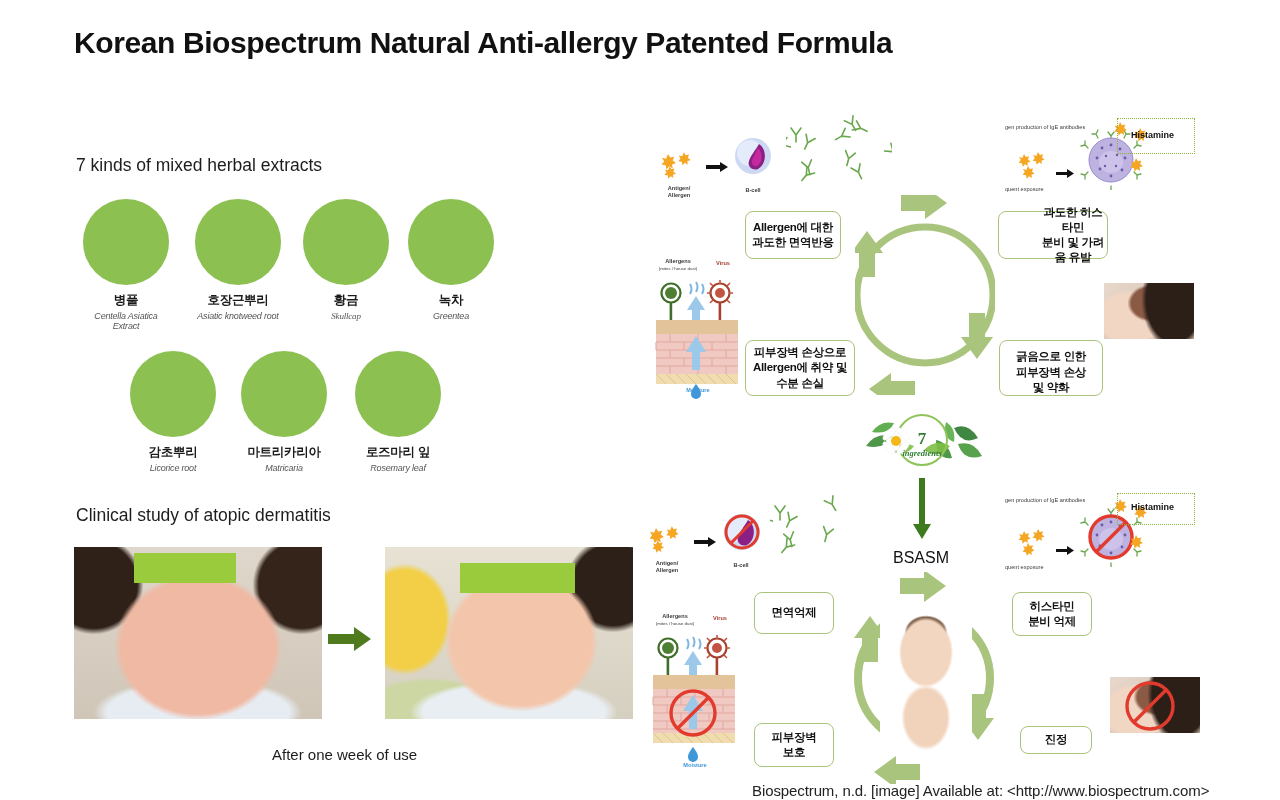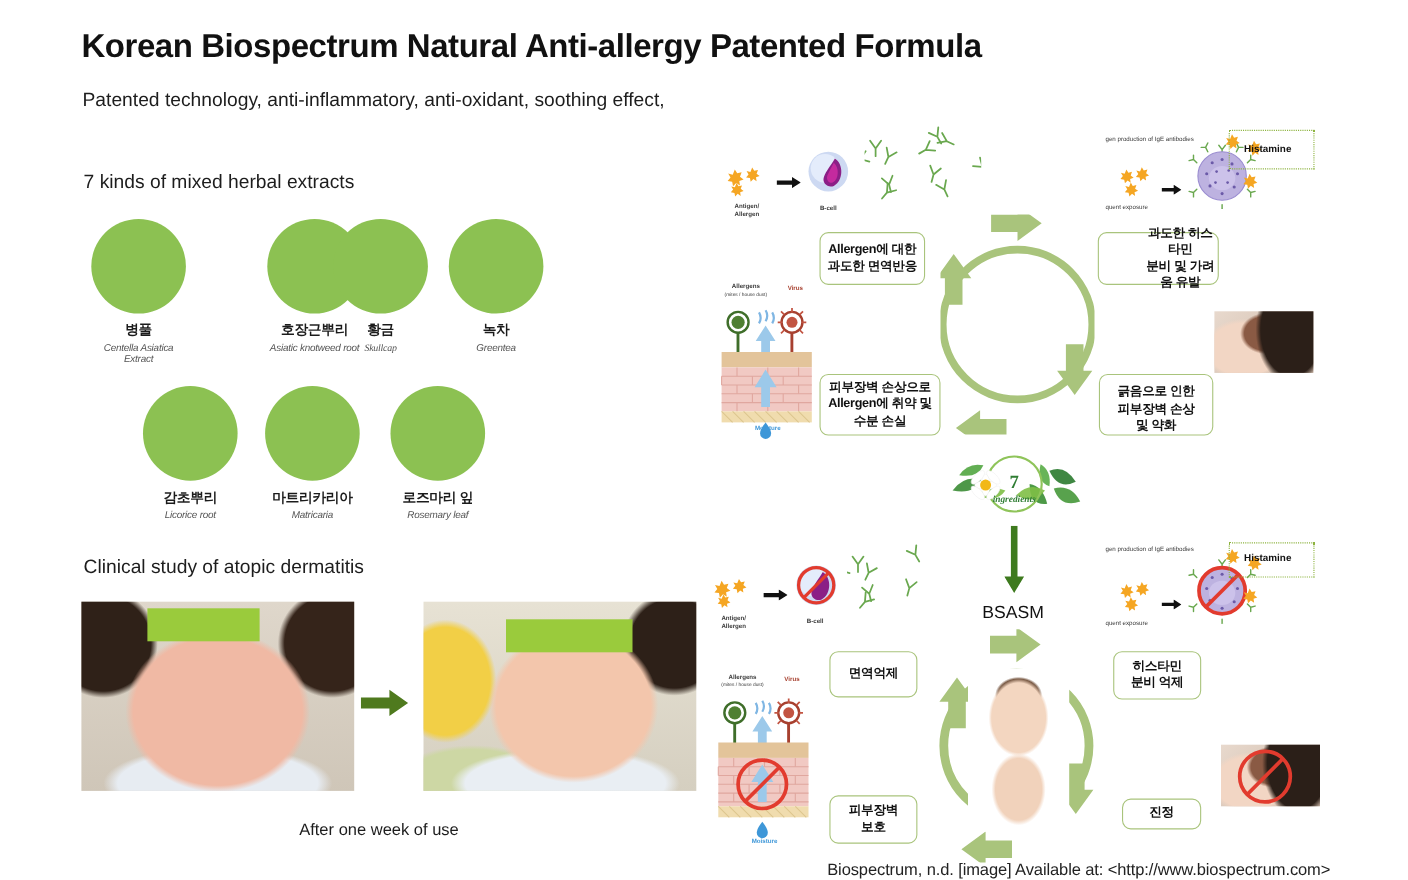--- a/index.html
+++ b/index.html
@@ -137,31 +137,30 @@
       linear-gradient(#ffffff,#ffffff); }
 
   .herbcluster{ position:absolute; }
   .footer-cite{ position:absolute; font-size:15px; color:#222; letter-spacing:-0.1px;}
 </style>
 </head>
 <body>
 
 <div class="abs" id="page-title">Korean Biospectrum Natural Anti-allergy Patented Formula</div>
 <div class="abs" id="subtitle">
-  <div>Patented technology, anti-inflammatory, anti-oxidant, soothing effect,</div>
 </div>
 
 <div class="abs" id="herb-heading">7 kinds of mixed herbal extracts</div>
 
 <div class="herb" style="left:80px; top:199px;">
   <div class="disc tex-centella"></div>
   <div class="kr">병풀</div>
   <div class="en">Centella Asiatica Extract</div>
 </div>
-<div class="herb" style="left:192px; top:199px;margin-left:48px;">
+<div class="herb" style="left:192px; top:199px;">
   <div class="disc tex-knotweed"></div>
   <div class="kr">호장근뿌리</div>
   <div class="en">Asiatic knotweed root</div>
 </div>
 <div class="herb" style="left:300px; top:199px;font-family:Liberation Serif, serif;">
   <div class="disc tex-skullcap"></div>
   <div class="kr">황금</div>
   <div class="en">Skullcap</div>
 </div>
 <div class="herb" style="left:405px; top:199px;">

